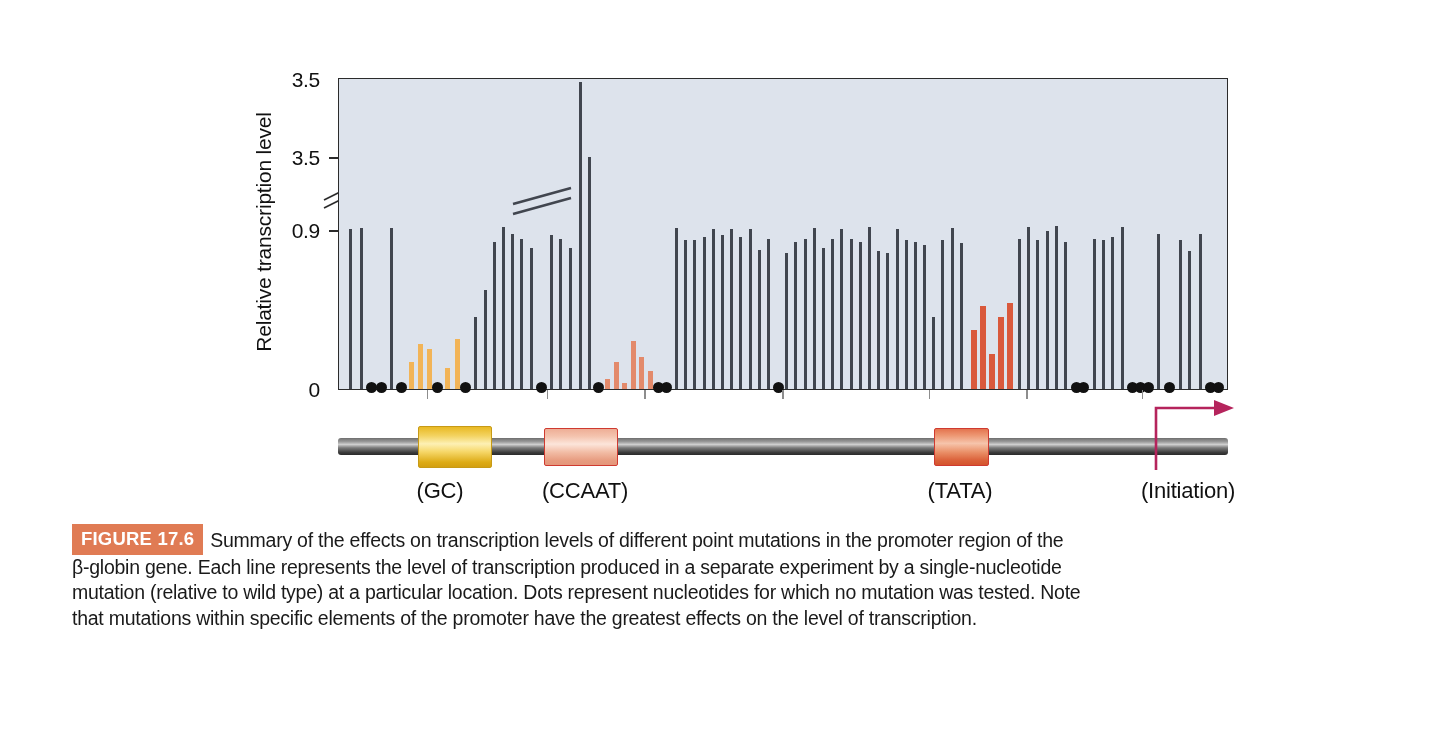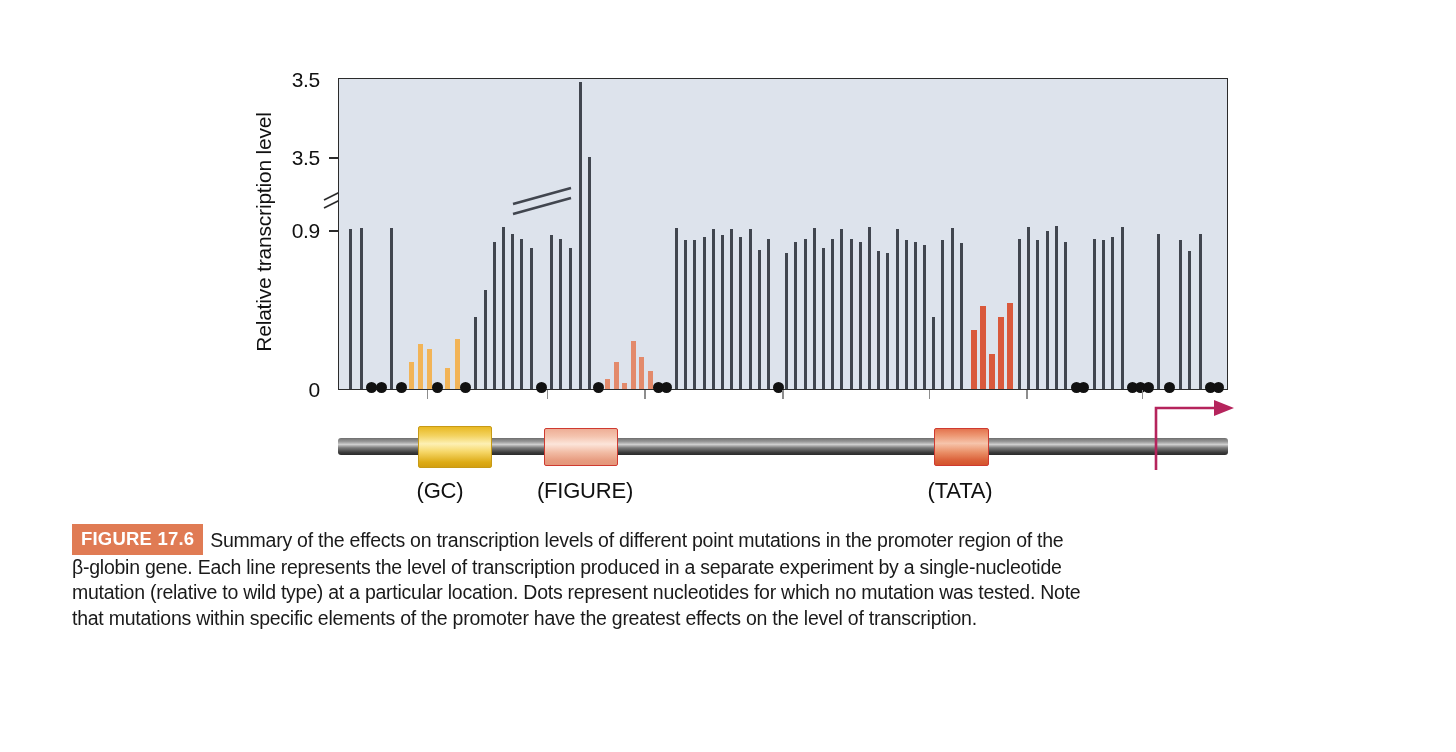--- a/index.html
+++ b/index.html
@@ -342,22 +342,23 @@
         <div class="promoter-box ccaat" style="left: 206.48px; width: 73.87px;"></div>
         <div class="promoter-box tata" style="left: 596.3px; width: 55.18px;"></div>
       </div>
 
     <svg id="init-arrow" style="position:absolute; left:1148px; top:396px; width:92px; height:78px;" viewBox="0 0 92 78">
       <path d="M8 74 L8 12 L72 12" stroke="#b5245c" stroke-width="2.6" fill="none"></path>
       <path d="M66 4 L86 12 L66 20 Z" fill="#b5245c"></path>
     </svg>
 
     <div class="element-label" style="left:380px; width:120px;">(GC)</div>
-    <div class="element-label" style="left:505px; width:160px;">(FIGURE)</div>
+    <div class="element-label" style="left:505px; width:160px;">(CCAAT)</div>
     <div class="element-label" style="left:890px; width:140px;">(TATA)</div>
+    <div class="element-label" style="left:1098px; width:180px;">(Initiation)</div>
   <div class="x-tick" style="left: 426.8px;"></div>
       <div class="x-tick" style="left: 546.68px;"></div>
       <div class="x-tick" style="left: 644.36px;"></div>
       <div class="x-tick" style="left: 782px;"></div>
       <div class="x-tick" style="left: 928.52px;"></div>
       <div class="x-tick" style="left: 1026.2px;"></div>
       <div class="x-tick" style="left: 1141.64px;"></div>
     </div>
 
   <div id="caption">

